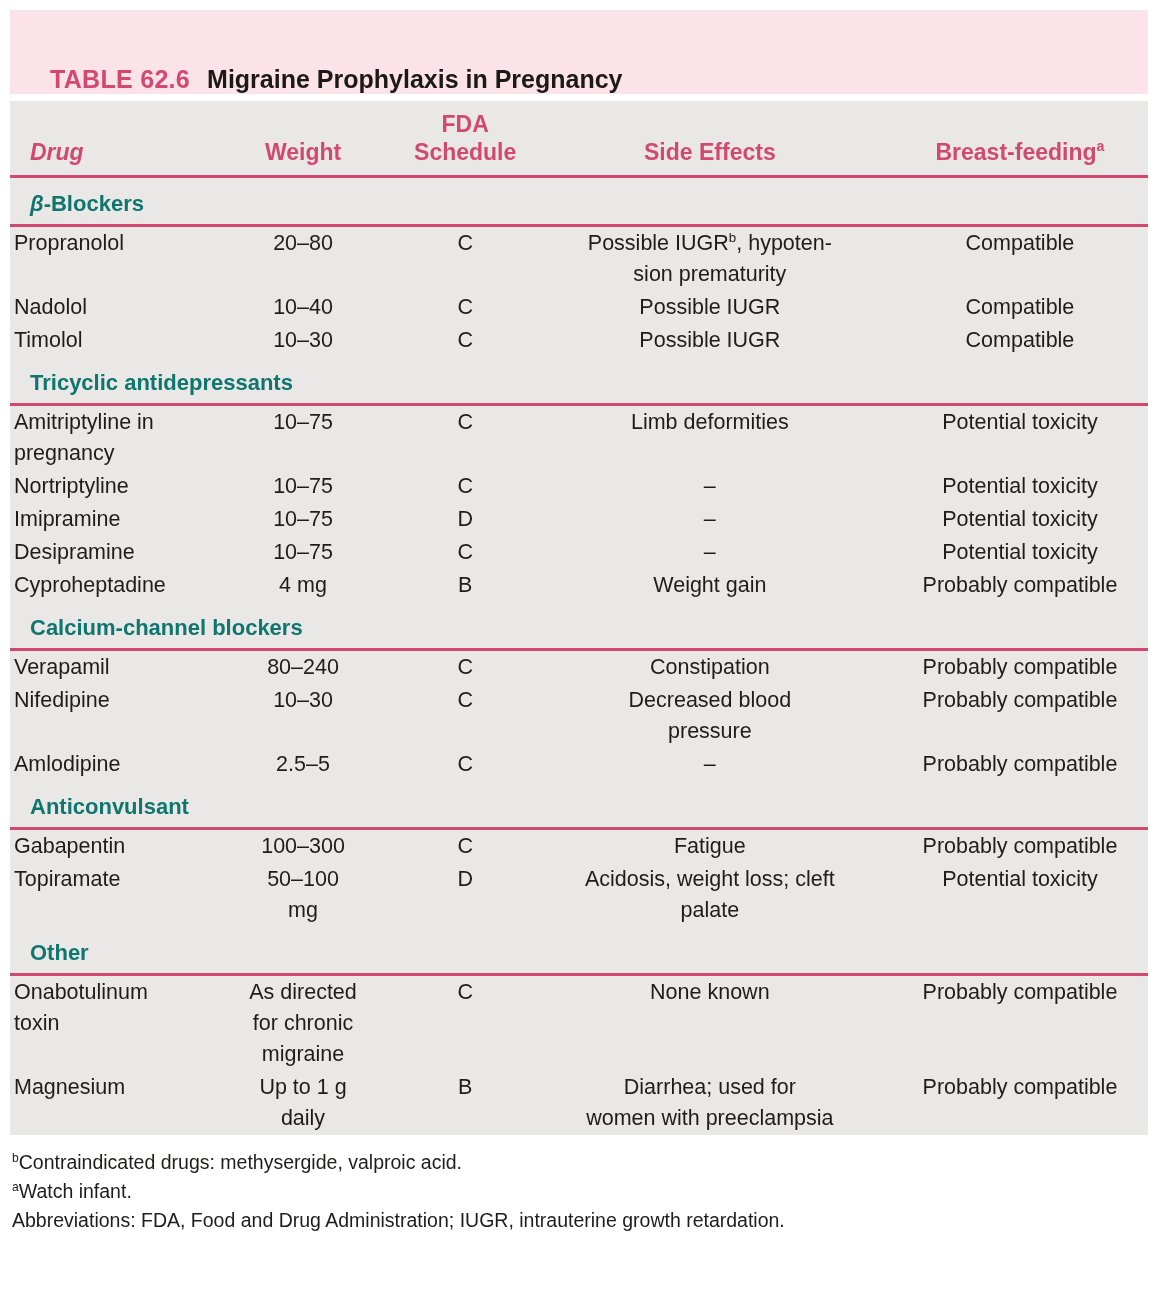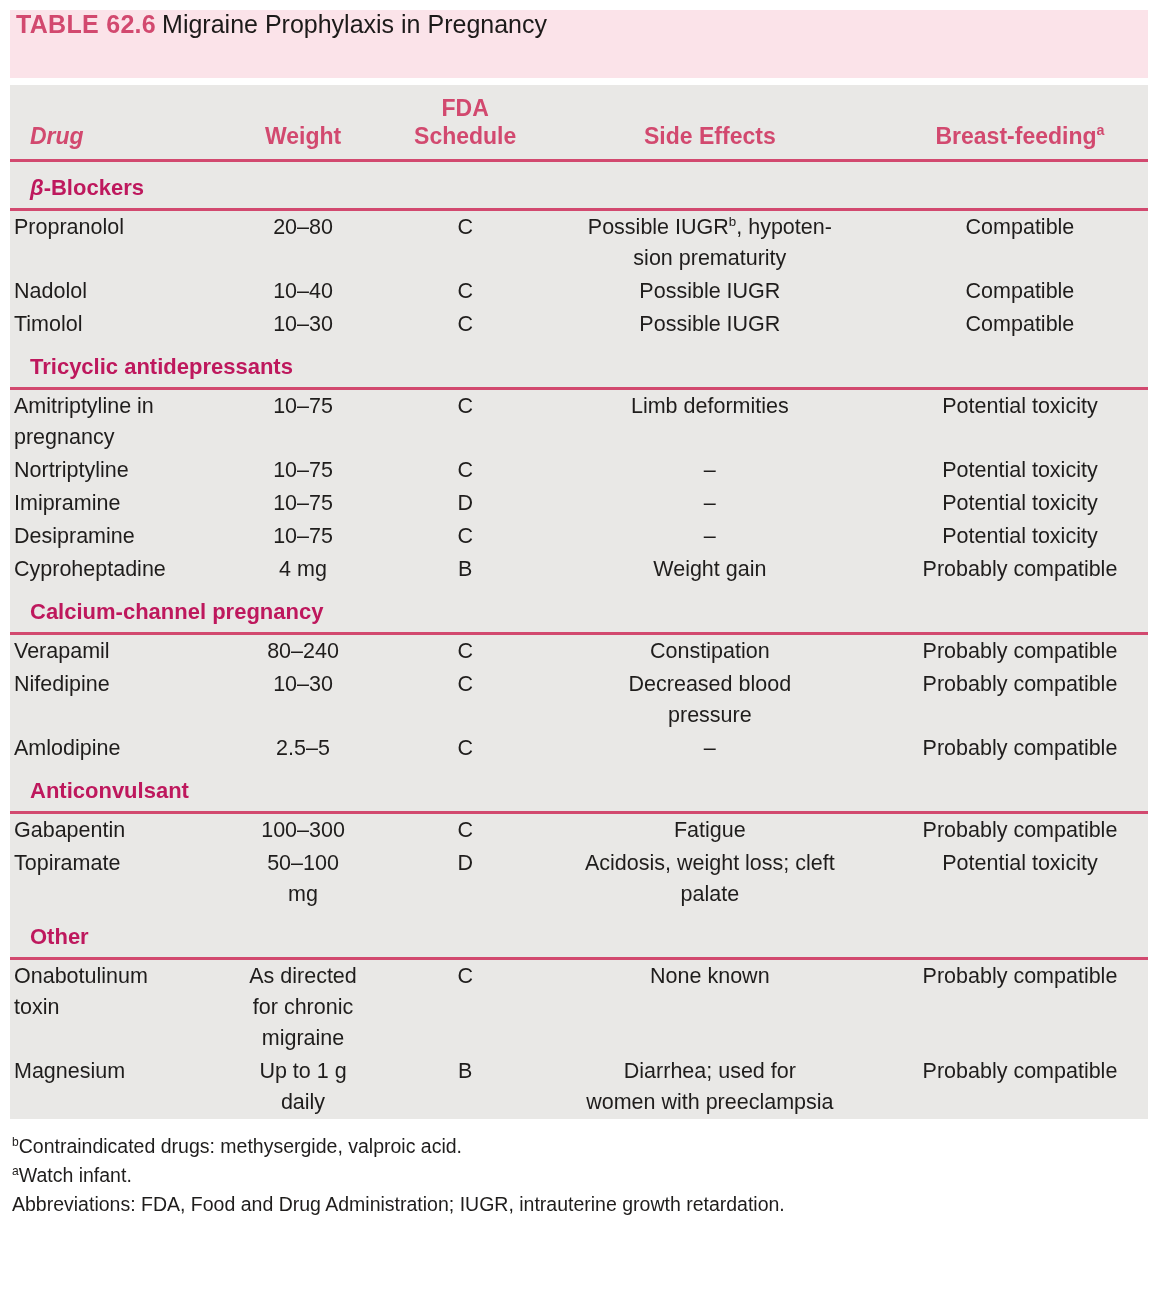--- a/index.html
+++ b/index.html
@@ -2,44 +2,44 @@
 <html><head>
 <meta charset="utf-8">
 <style>
   html,body{margin:0;padding:0;background:#ffffff;}
   body{font-family:"Liberation Sans","DejaVu Sans",sans-serif;color:#1f1d1c;}
   .page{width:1158px;min-height:1304px;box-sizing:border-box;padding:10px 10px 8px;background:#ffffff;}
 
   
   .title-bar{
     background:#fbe3e9;
-    height:68px;
-    display:flex;align-items:flex-start;
-    padding:0 6px;
+    height:84px;
+    display:flex;align-items:flex-end;
+    padding:0 40px;
     margin-bottom:7px;
   }
   .t-label{color:#d2496f;font-weight:bold;font-size:25px;letter-spacing:.3px;white-space:nowrap;}
-  .t-text{color:#1c1a19;font-weight:normal;font-size:25px;margin-left:6px;white-space:nowrap;}
+  .t-text{color:#1c1a19;font-weight:bold;font-size:25px;margin-left:17px;white-space:nowrap;}
 
   
   table.drug-table{width:100%;border-collapse:collapse;background:#e9e8e6;table-layout:fixed;}
   th{
     color:#d2496f;font-size:23px;font-weight:bold;line-height:28px;
     vertical-align:bottom;text-align:center;
     padding:9px 6px 9px;border-bottom:3px solid #d2496f;
   }
   th.col-drug{text-align:left;padding-left:20px;font-style:italic;}
   td{
     font-size:21.5px;line-height:31px;vertical-align:top;
     text-align:center;padding:1px 6px;
     word-wrap:break-word;
   }
   td.col-drug{text-align:left;padding-left:4px;}
   tr.section-row td{
-    color:#be185d;font-weight:bold;font-size:22px;line-height:26px;
+    color:#0f766e;font-weight:bold;font-size:22px;line-height:26px;
     text-align:left;padding:13px 6px 7px 20px;
     border-bottom:3px solid #d2496f;
   }
   tr.section-row td .beta{font-style:italic;}
   sup{font-size:62%;line-height:0;vertical-align:super;}
 
   
   .footnotes{margin-top:13px;padding-left:2px;background:#ffffff;}
   .footnote{font-size:19.5px;line-height:29px;color:#1f1d1c;}
 </style>
@@ -127,21 +127,21 @@
           <td>Potential toxicity</td>
         </tr>
         <tr>
           <td class="col-drug">Cyproheptadine</td>
           <td>4 mg</td>
           <td>B</td>
           <td>Weight gain</td>
           <td>Probably compatible</td>
         </tr>
         <tr class="section-row">
-          <td colspan="5">Calcium-channel pregnancy</td>
+          <td colspan="5">Calcium-channel blockers</td>
         </tr>
         <tr>
           <td class="col-drug">Verapamil</td>
           <td>80–240</td>
           <td>C</td>
           <td>Constipation</td>
           <td>Probably compatible</td>
         </tr>
         <tr>
           <td class="col-drug">Nifedipine</td>

